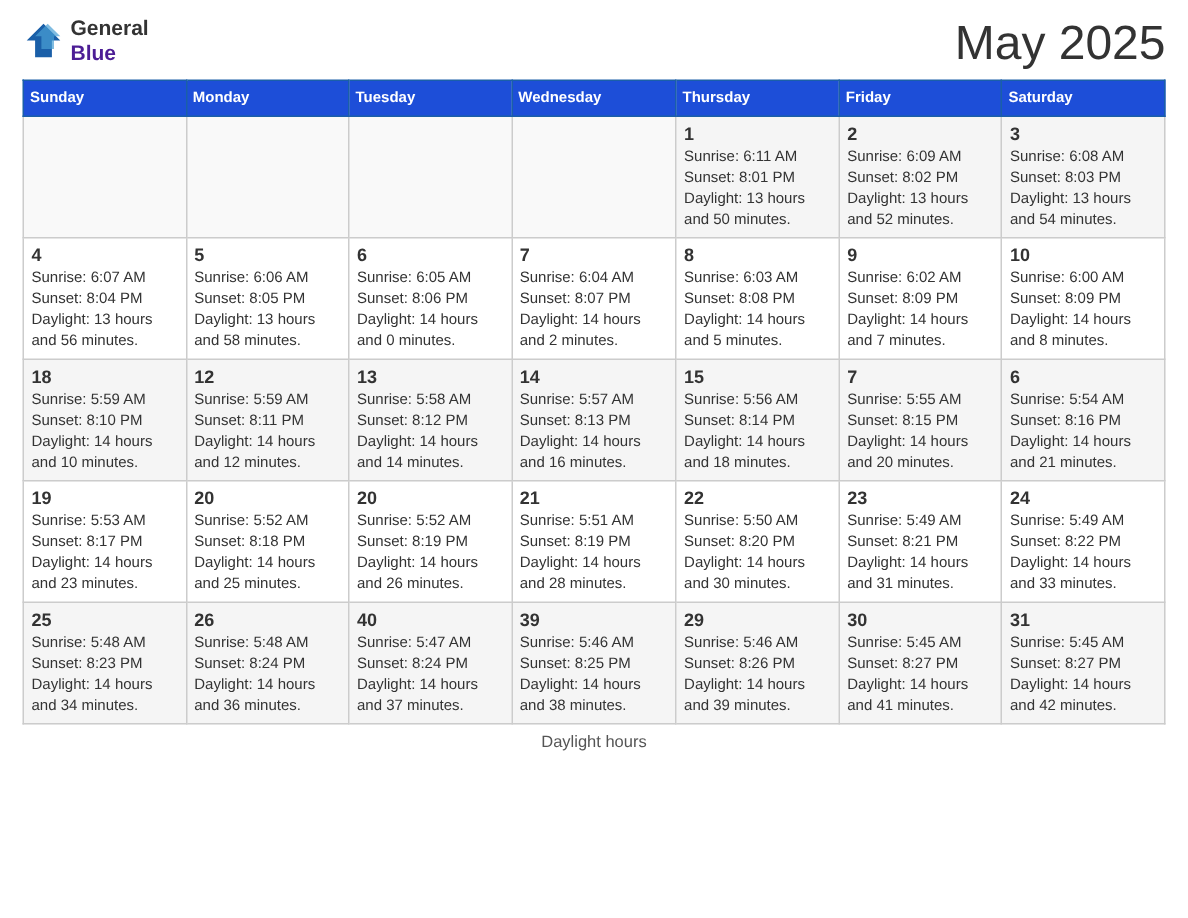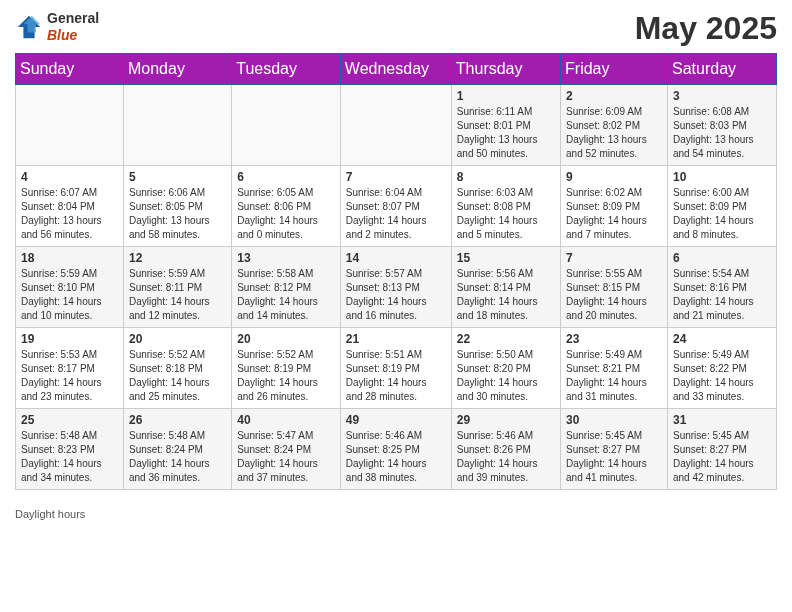--- a/index.html
+++ b/index.html
@@ -23,47 +23,47 @@
       display: flex;
       align-items: center;
       gap: 4px;
     }
     .logo-text {
       font-size: 14px;
       font-weight: bold;
       line-height: 1.2;
     }
     .logo-general { color: #333; }
-    .logo-blue { color: #c2410c; font-style: italic; }
+    .logo-blue { color: #4c1d95; }
     .logo-icon {
       width: 28px;
       height: 28px;
     }
     .title-block {
       text-align: right;
     }
     .main-title {
       font-size: 32px;
       color: #333;
-      font-weight: bold;
+      font-weight: normal;
     }
     .subtitle {
       font-size: 14px;
       color: #555;
     }
     .calendar {
       width: 100%;
       border-collapse: collapse;
       border: 1px solid #ccc;
     }
     .calendar th {
-      background: #a21caf;
+      background: #1d4ed8;
       color: #fff;
-      font-size: 16px;
-      font-weight: normal;
+      font-size: 10px;
+      font-weight: bold;
       padding: 6px 4px;
       text-align: left;
       border: 1px solid #1a5fa8;
     }
     .calendar td {
       vertical-align: top;
       border: 1px solid #ccc;
       padding: 4px 5px;
       width: 113px;
       min-height: 80px;
@@ -83,24 +83,24 @@
       display: block;
       margin-bottom: 2px;
     }
     .day-info {
       font-size: 10px;
       line-height: 1.4;
       color: #333;
     }
     .empty { background: #f9f9f9 !important; }
     .footer {
-      margin-top: 18px;
+      margin-top: 6px;
       font-size: 11px;
       color: #555;
-      text-align: left;
+      text-align: center;
     }
   </style>
 </head>
 <body>
 
 <div class="page">
   <div class="header">
     <div class="logo">
       <svg class="logo-icon" viewBox="0 0 40 40">
         <polygon points="20,4 36,20 28,20 28,36 12,36 12,20 4,20" fill="#1a5fa8"></polygon>
@@ -244,21 +244,21 @@
           </td>
           <td>
             <span class="day-num">26</span>
             <div class="day-info">Sunrise: 5:48 AM<br>Sunset: 8:24 PM<br>Daylight: 14 hours<br>and 36 minutes.</div>
           </td>
           <td>
             <span class="day-num">40</span>
             <div class="day-info">Sunrise: 5:47 AM<br>Sunset: 8:24 PM<br>Daylight: 14 hours<br>and 37 minutes.</div>
           </td>
           <td>
-            <span class="day-num">49</span>
+            <span class="day-num">39</span>
             <div class="day-info">Sunrise: 5:46 AM<br>Sunset: 8:25 PM<br>Daylight: 14 hours<br>and 38 minutes.</div>
           </td>
           <td>
             <span class="day-num">29</span>
             <div class="day-info">Sunrise: 5:46 AM<br>Sunset: 8:26 PM<br>Daylight: 14 hours<br>and 39 minutes.</div>
           </td>
           <td>
             <span class="day-num">30</span>
             <div class="day-info">Sunrise: 5:45 AM<br>Sunset: 8:27 PM<br>Daylight: 14 hours<br>and 41 minutes.</div>
           </td>

